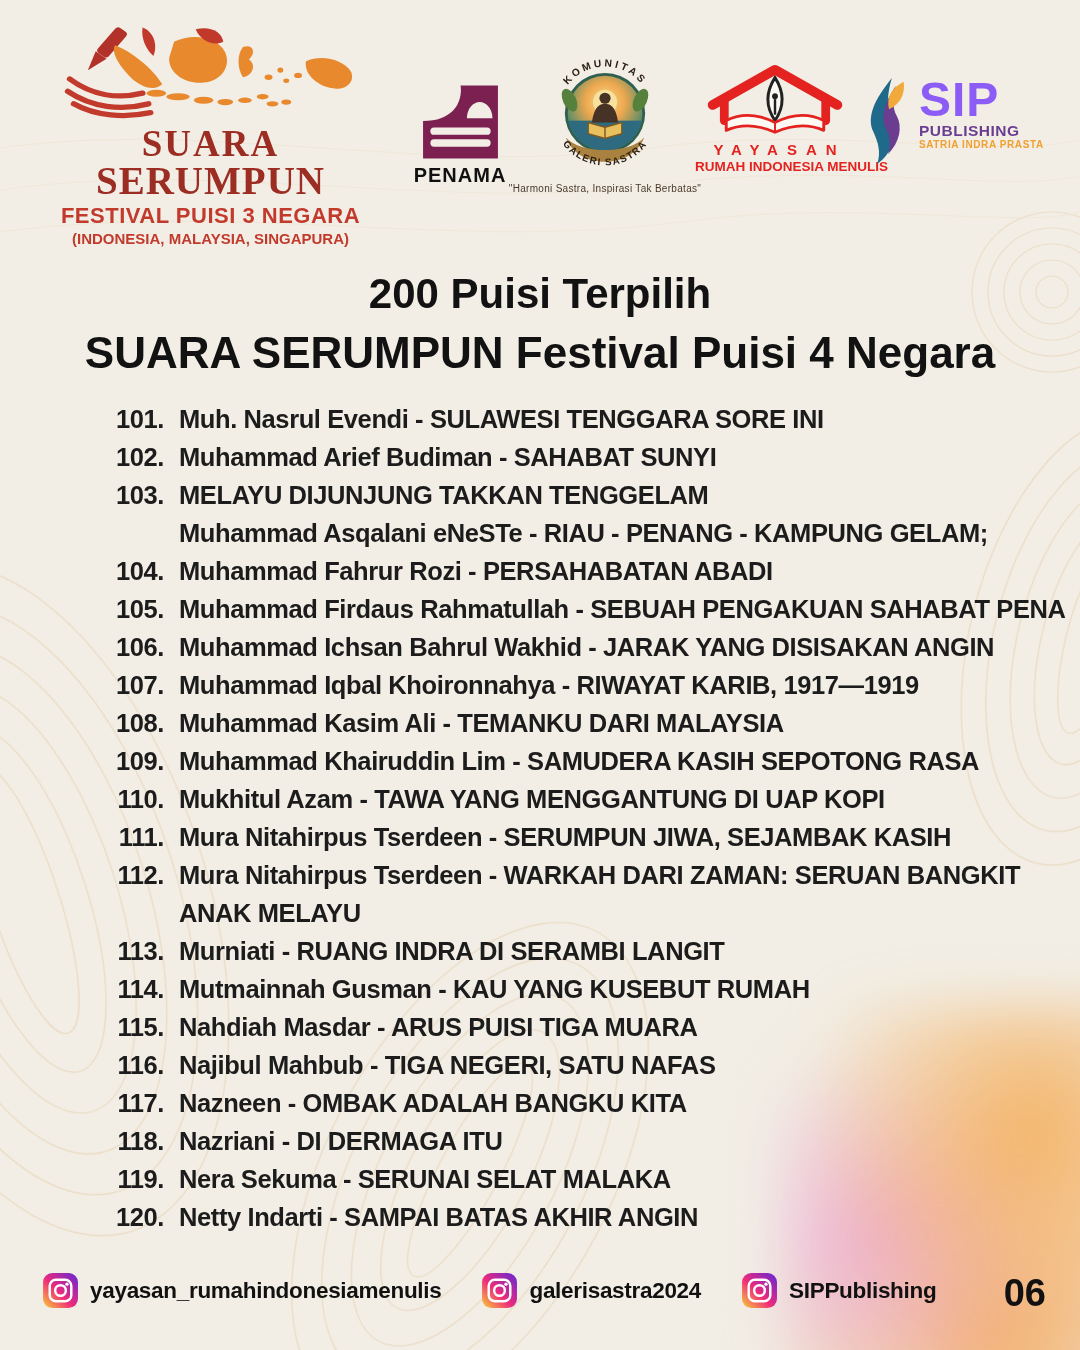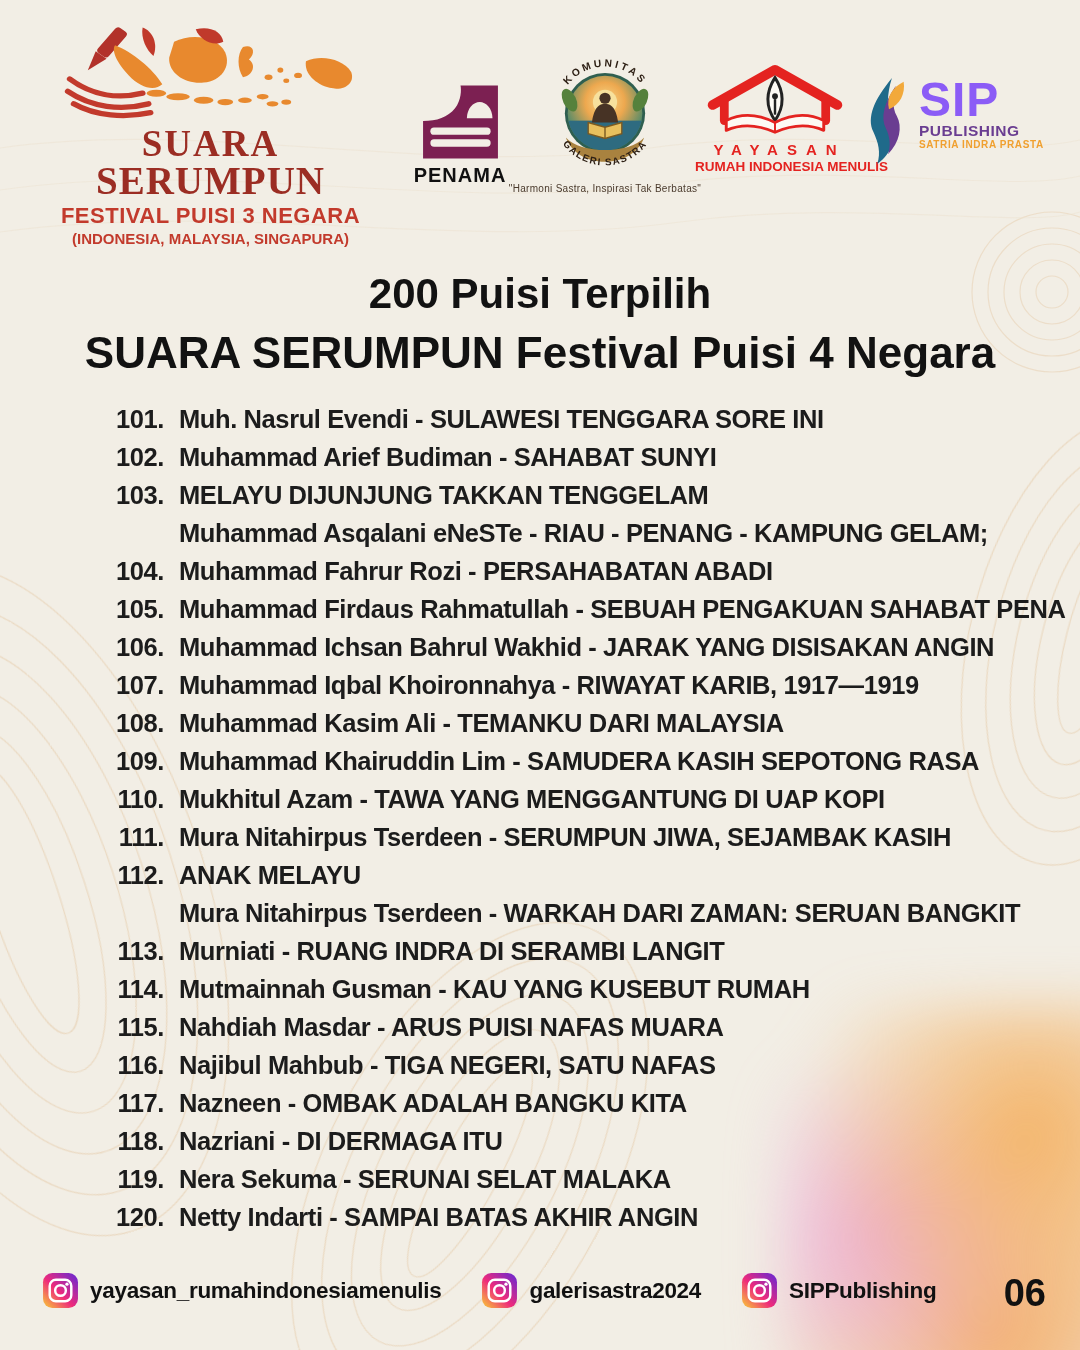--- a/index.html
+++ b/index.html
@@ -304,40 +304,40 @@
       </div>
       <div class="poem-row">
         <span class="poem-num">111.</span>
         <span class="poem-text">
           <div>Mura Nitahirpus Tserdeen - SERUMPUN JIWA, SEJAMBAK KASIH</div>
         </span>
       </div>
       <div class="poem-row">
         <span class="poem-num">112.</span>
         <span class="poem-text">
+          <div>Mura Nitahirpus Tserdeen - WARKAH DARI ZAMAN: SERUAN BANGKIT</div>
           <div>ANAK MELAYU</div>
-          <div>Mura Nitahirpus Tserdeen - WARKAH DARI ZAMAN: SERUAN BANGKIT</div>
         </span>
       </div>
       <div class="poem-row">
         <span class="poem-num">113.</span>
         <span class="poem-text">
           <div>Murniati - RUANG INDRA DI SERAMBI LANGIT</div>
         </span>
       </div>
       <div class="poem-row">
         <span class="poem-num">114.</span>
         <span class="poem-text">
           <div>Mutmainnah Gusman - KAU YANG KUSEBUT RUMAH</div>
         </span>
       </div>
       <div class="poem-row">
         <span class="poem-num">115.</span>
         <span class="poem-text">
-          <div>Nahdiah Masdar - ARUS PUISI NAFAS MUARA</div>
+          <div>Nahdiah Masdar - ARUS PUISI TIGA MUARA</div>
         </span>
       </div>
       <div class="poem-row">
         <span class="poem-num">116.</span>
         <span class="poem-text">
           <div>Najibul Mahbub - TIGA NEGERI, SATU NAFAS</div>
         </span>
       </div>
       <div class="poem-row">
         <span class="poem-num">117.</span>

